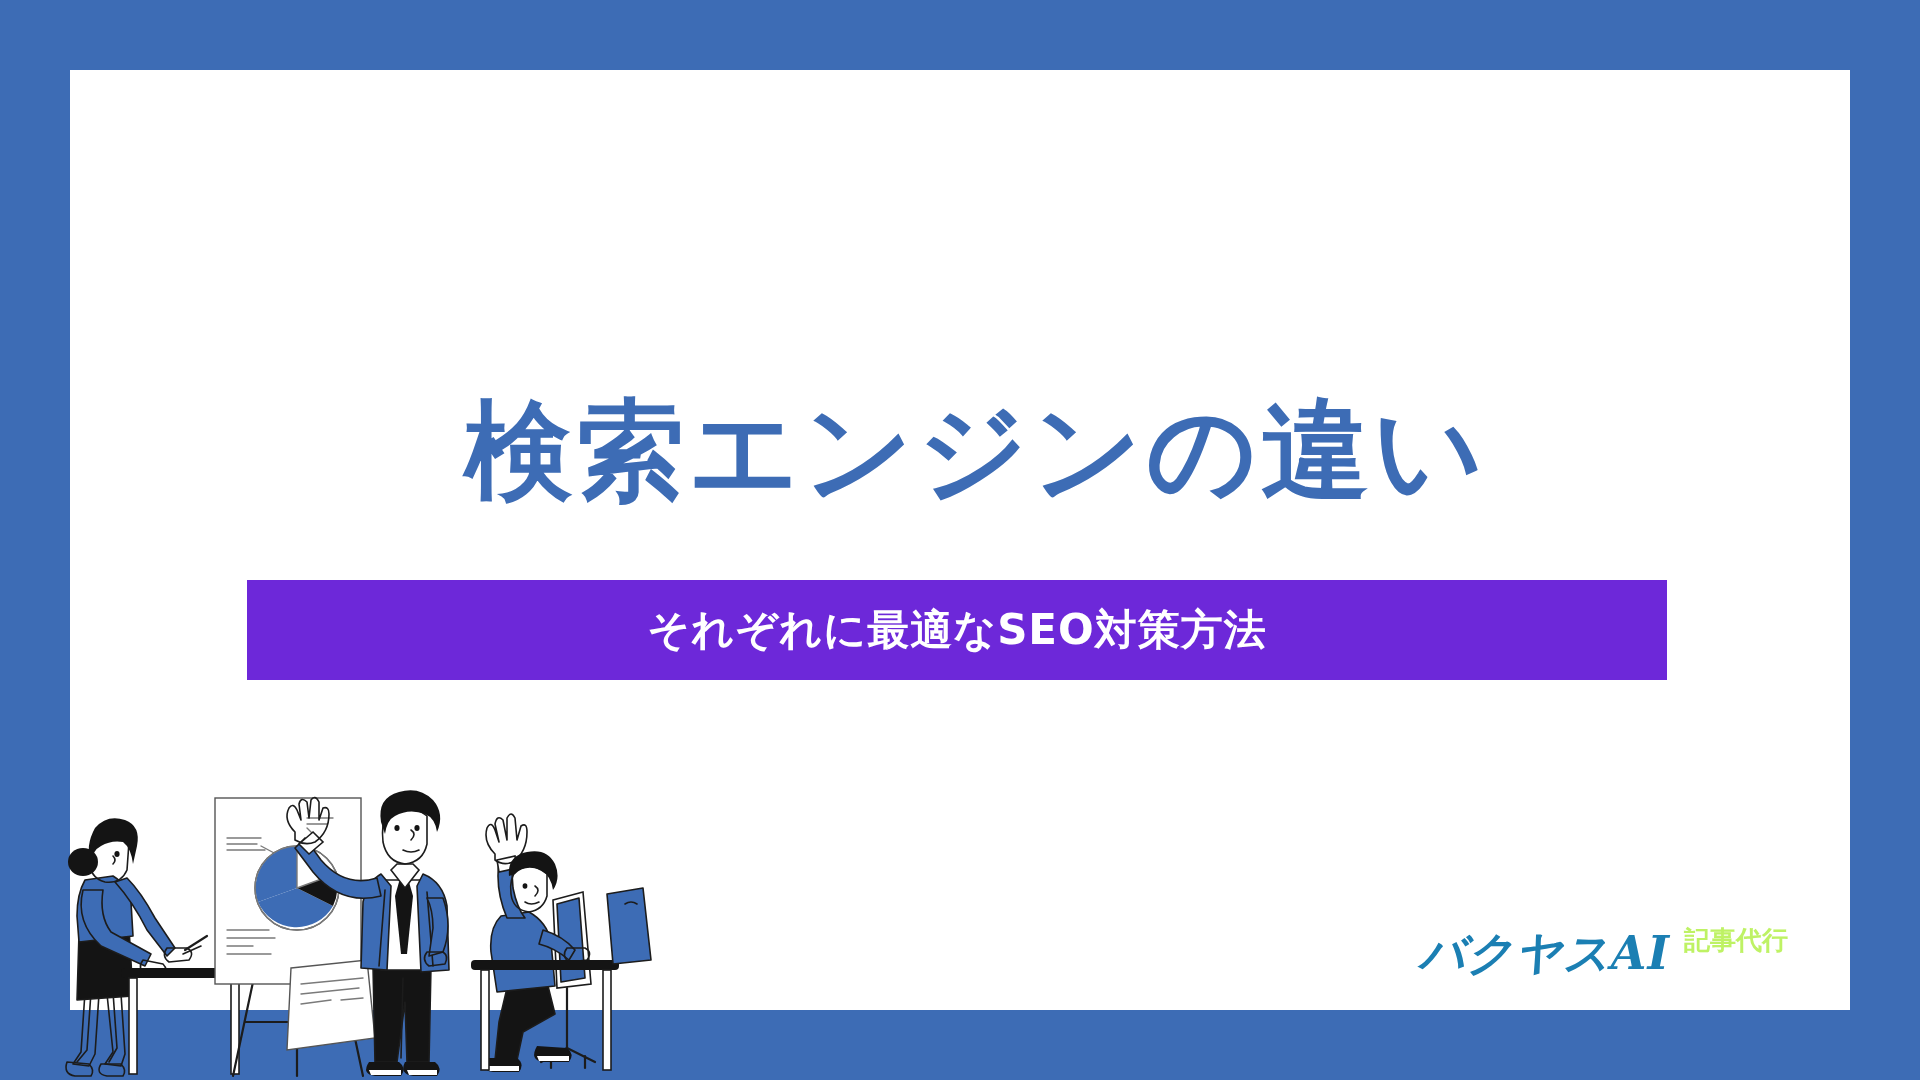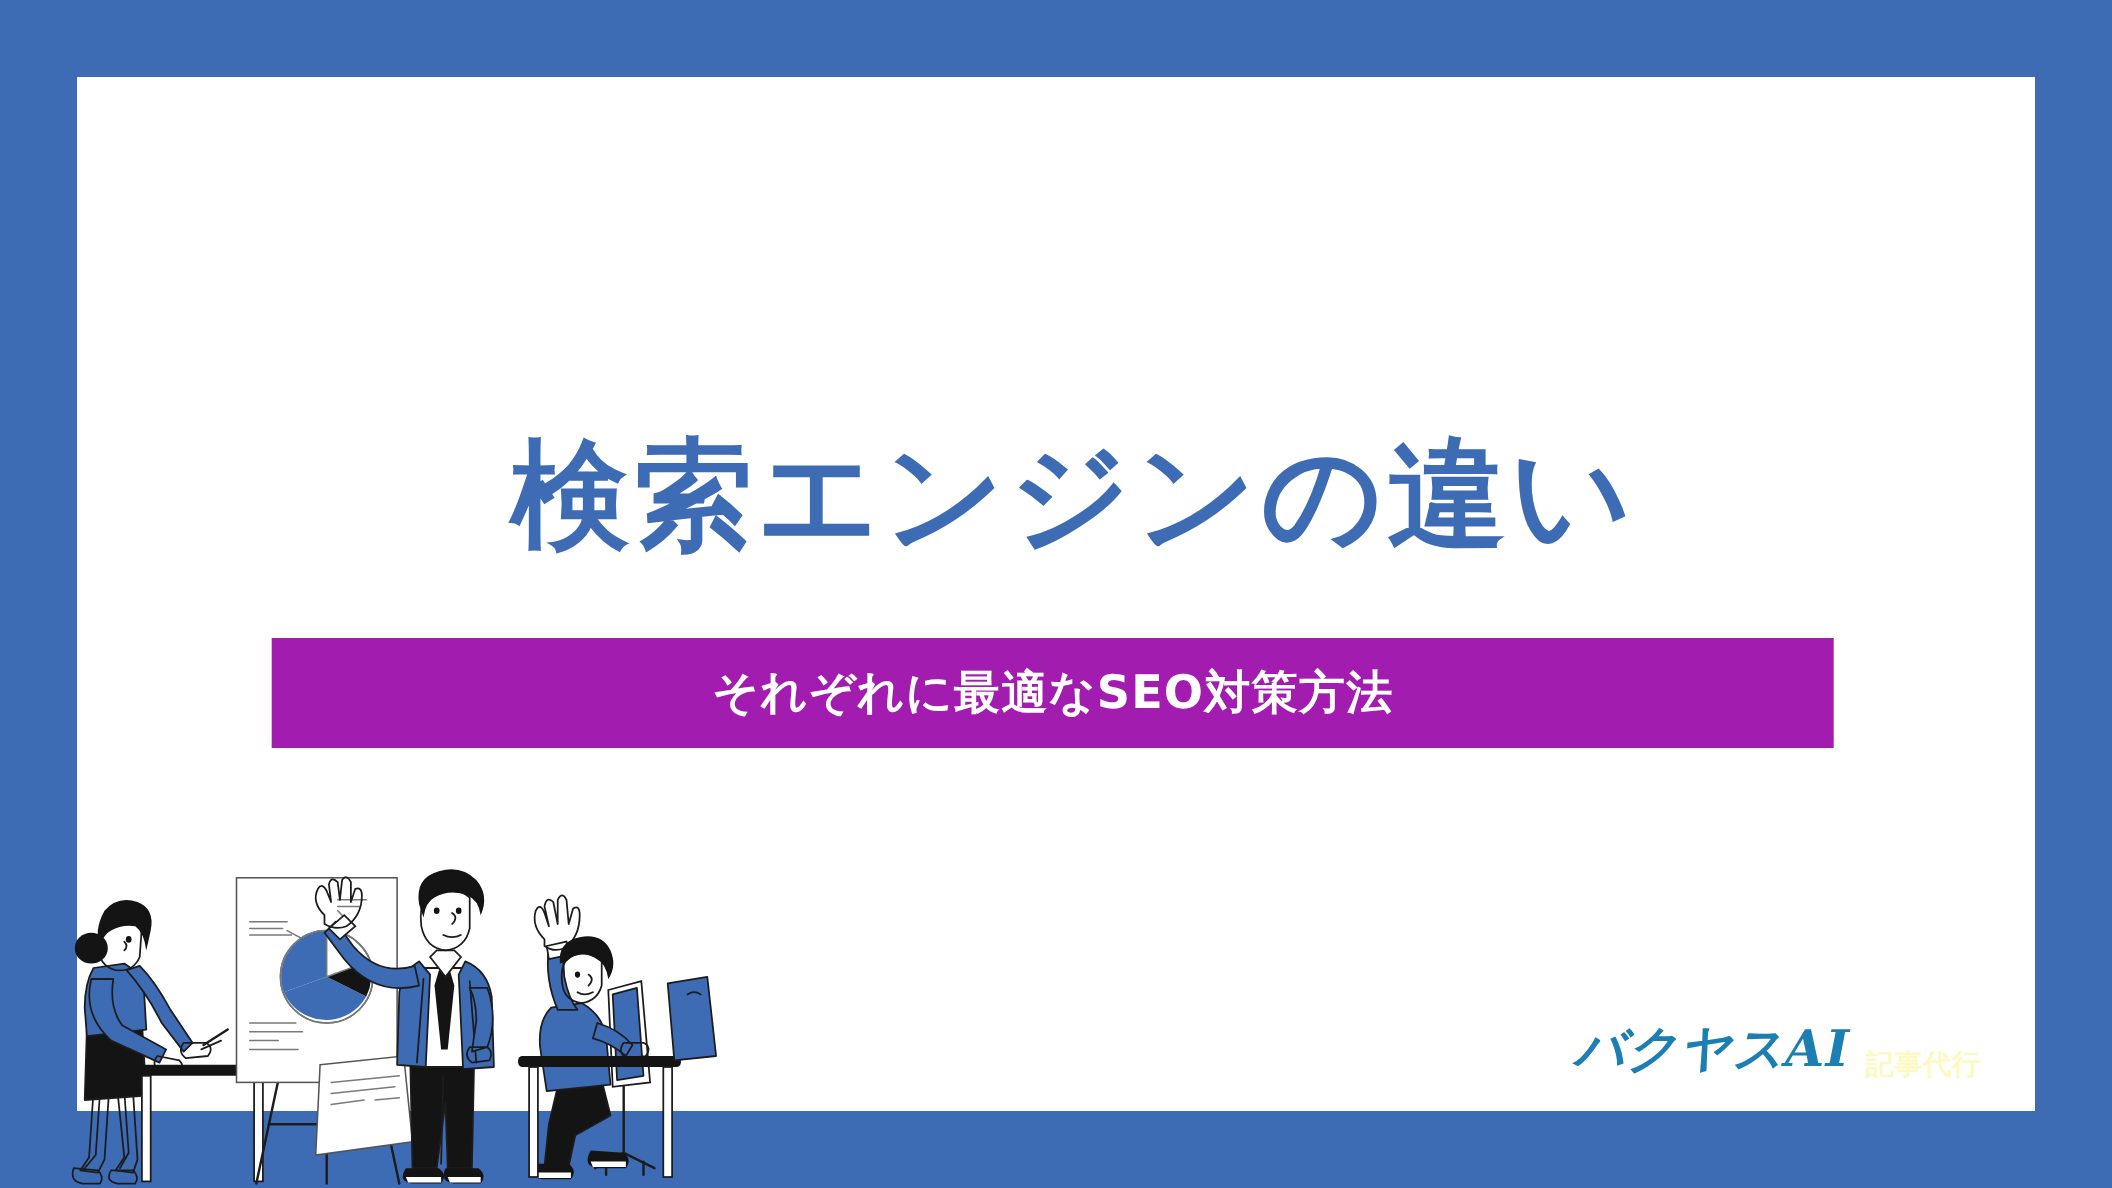--- a/index.html
+++ b/index.html
@@ -48,54 +48,54 @@
     white-space: nowrap;
   }
 
   
   #subtitle-band {
     position: absolute;
     left: 247px;
     top: 580px;
     width: 1420px;
     height: 100px;
-    background: #a21caf;
+    background: #6d28d9;
     display: flex;
     align-items: center;
     justify-content: center;
   }
   #subtitle-text {
     color: #FFFFFF;
     font-family: "DejaVu Sans", "Liberation Sans", sans-serif;
     font-weight: 700;
     font-size: 42px;
     letter-spacing: 1px;
     white-space: nowrap;
   }
 
   
   #brand {
     position: absolute;
-    right: 120px;
+    right: 132px;
     bottom: 95px;
     display: flex;
-    align-items: flex-end;
+    align-items: flex-start;
     gap: 14px;
     white-space: nowrap;
   }
   #brand-main {
     color: #1B7FB3;
     font-family: "DejaVu Serif", "Liberation Serif", serif;
     font-weight: 700;
     font-style: italic;
     font-size: 46px;
     letter-spacing: 1px;
   }
   #brand-sub {
-    color: #fef9c3;
+    color: #bef264;
     font-family: "DejaVu Sans", "Liberation Sans", sans-serif;
     font-weight: 700;
     font-size: 26px;
     letter-spacing: 0px;
   }
 
   
   #illustration {
     position: absolute;
     left: 55px;

